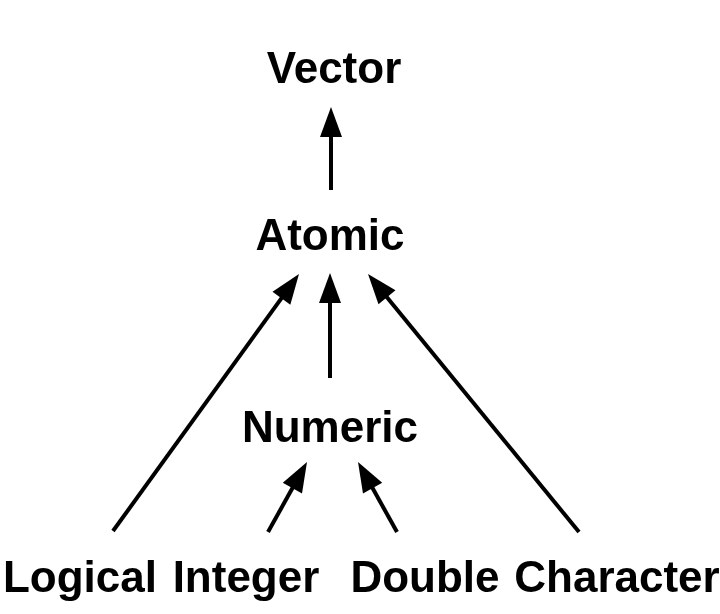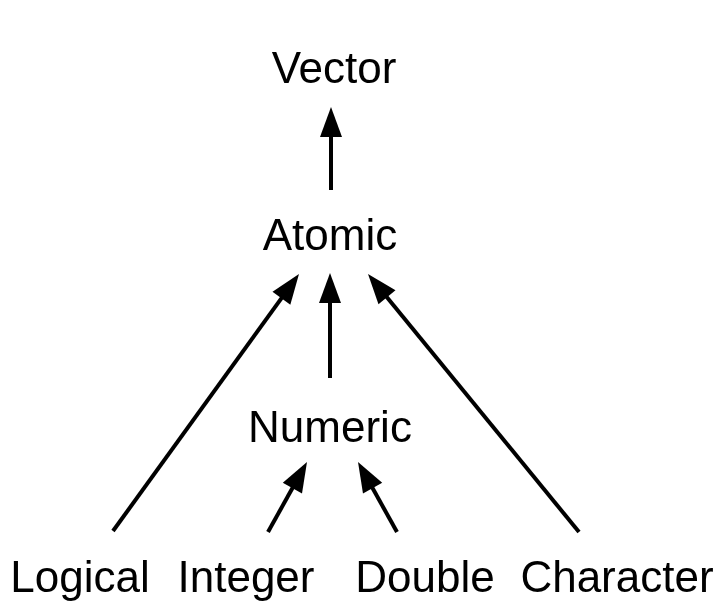--- a/index.html
+++ b/index.html
@@ -6,20 +6,21 @@
     margin: 0;
     padding: 0;
     width: 720px;
     height: 614px;
     overflow: hidden;
   }
   .stage {
     position: relative;
     width: 720px;
     height: 446px;
+    font-weight: bold;
   }
   svg.diagram {
     display: block;
     width: 720px;
     height: 614px;
   }
   .node-label {
     font-family: "Liberation Sans", sans-serif;
     font-size: 44px;
     fill: currentColor;

